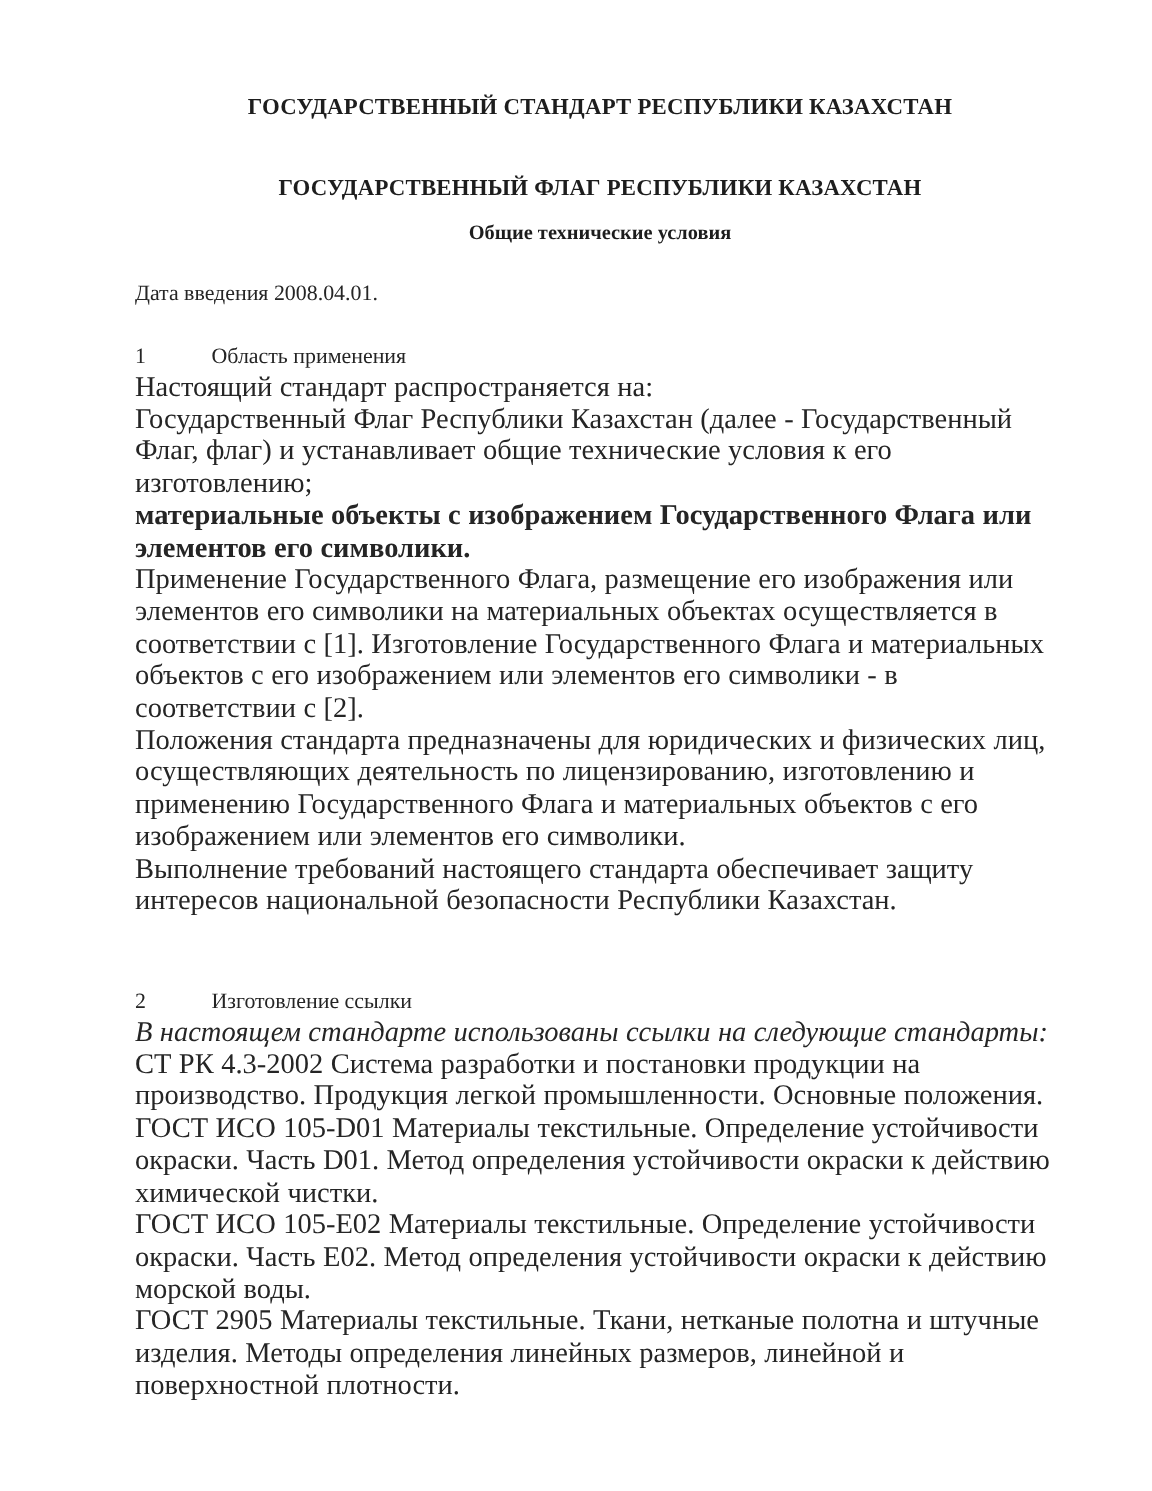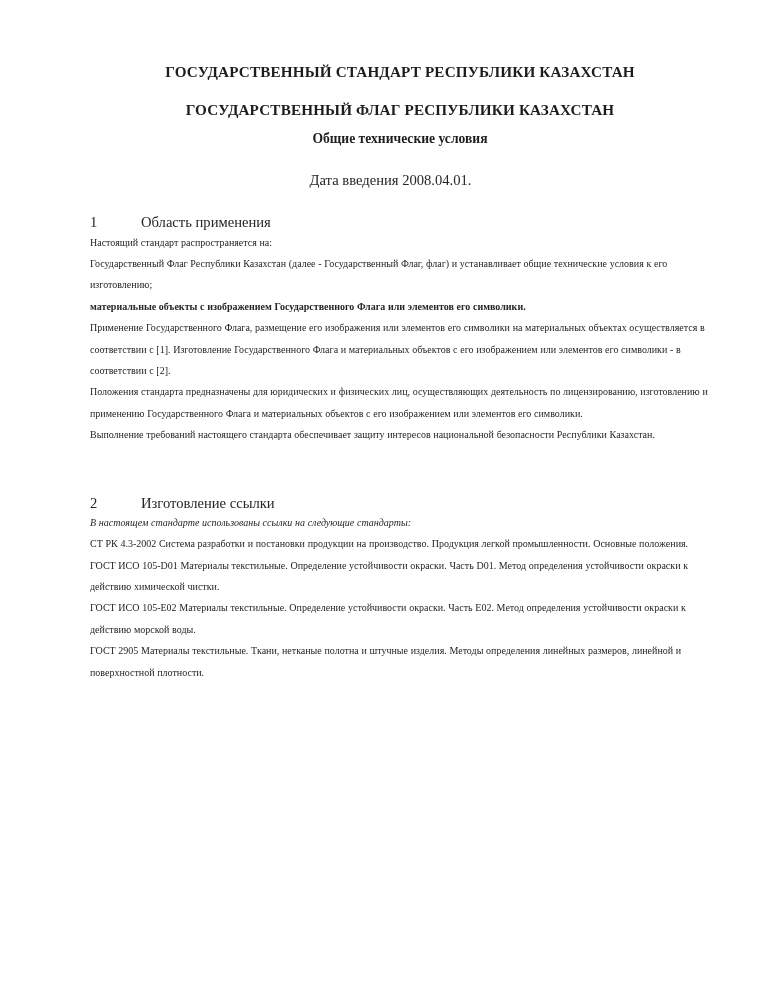--- a/index.html
+++ b/index.html
@@ -35,33 +35,33 @@
   
   .doc-title {
     font-weight: bold;
     font-size: 15.2px;
     letter-spacing: 0.15px;
     text-align: center;
     color: #1d1d1d;
     line-height: 1.2;
   }
   .title-1 { margin-top: 63px; }
-  .title-2 { margin-top: 20px; }
+  .title-2 { margin-top: 36px; }
 
   .doc-subtitle {
     font-weight: bold;
     font-size: 13.6px;
     text-align: center;
     color: #1d1d1d;
     margin-top: 12px;
     line-height: 1.2;
   }
 
   .intro-date {
-    text-align: center;
+    text-align: left;
     font-size: 14.6px;
     color: #252525;
     margin-top: 24px;
     padding-right: 19px;
     line-height: 1.2;
   }
 
   
   .section-heading {
     font-size: 14.6px;
@@ -75,21 +75,21 @@
     flex: 0 0 51px;
   }
   .section-heading .sec-title {
     display: inline-block;
   }
   .heading-1 { margin-top: 24px; }
   .heading-2 { margin-top: 48px; }
 
   
   p.para {
-    font-size: 10px;
+    font-size: 19px;
     line-height: 21.4px;
     color: #252525;
     margin: 0;
     text-align: left;
     word-spacing: 0.2px;
   }
   .gap-md  { margin-top: 19px; }
   .gap-xl  { margin-top: 60px; font-style: italic; }
   .gap-tight { margin-top: 16px; font-weight: bold; }
 </style>

